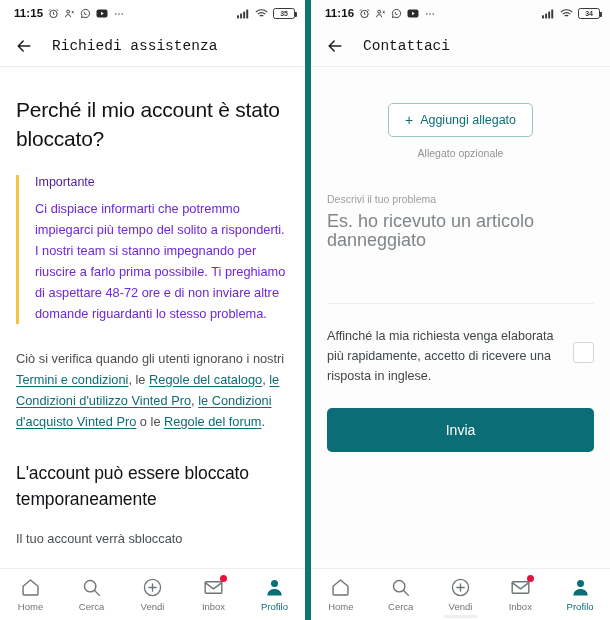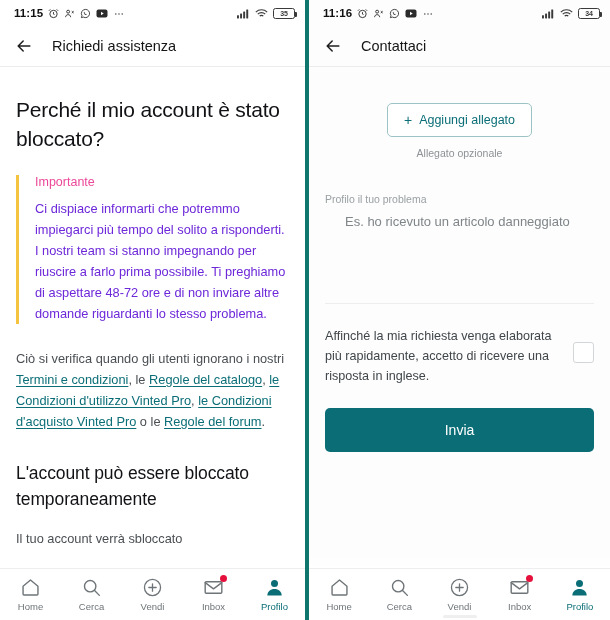--- a/index.html
+++ b/index.html
@@ -9,21 +9,21 @@
     font-family: "Liberation Sans", "DejaVu Sans", sans-serif;
     overflow: hidden;
   }
   .screens { display: flex; width: 610px; height: 620px; }
   .screen {
     width: 305px; height: 620px;
     position: relative;
     background: #ffffff;
     overflow: hidden;
   }
-  .screen.right { border-left: 4px solid #0f766e; background:#fdfdfd; }
+  .screen.right { border-left: 6px solid #0f766e; background:#fdfdfd; }
 
   
   .statusbar {
     height: 26px;
     display: flex; align-items: center;
     padding: 0 10px 0 14px;
     font-size: 11px; color: #1a1a1a;
     letter-spacing: .1px;
   }
   .status-left { display: flex; align-items: center; gap: 5px; }
@@ -42,39 +42,40 @@
     width:2px; height:5px; background:#3a3a3a; border-radius:0 1px 1px 0;
   }
   .battery span { font-size: 7px; font-weight: 700; color:#3a3a3a; letter-spacing: -.2px; }
 
   
   .appbar {
     height: 40px;
     display:flex; align-items:center;
     padding: 0 14px;
     gap: 18px;
+    font-family: Liberation Mono, monospace;
   }
   .back-arrow { width:20px; height:20px; color:#1f1f1f; cursor:pointer; }
   .appbar-title { font-size: 14.5px; color:#151515; }
 
   .divider-line { height:1px; background:#ececec; width:100%; }
 
   
   .content { padding: 0 16px; margin-top: 24px; }
   h1.page-h1 {
     font-size: 21px; line-height: 29px; font-weight: 400;
     color: #111215; margin-top: 28px; letter-spacing: -.2px;
   }
   .note {
     margin-top: 22px;
     border-left: 3px solid #f4c33f;
     padding: 0 0 0 16px;
   }
   .note-title {
-    font-size: 12.5px; color:#ec4899; margin-bottom: 9px;
+    font-size: 12.5px; color:#4c1d95; margin-bottom: 9px;
   }
   .note-body {
     font-size: 12.8px; line-height: 21px; color:#6d28d9;
   }
   p.body-text {
     margin-top: 24px;
     font-size: 12.8px; line-height: 21px; color:#4a4f53;
   }
   a.tlink {
     color: #0b6e77; text-decoration: underline;
@@ -115,21 +116,21 @@
     margin-top: 10px;
     font-size: 10.5px; color:#8e9295;
   }
   .field-block {
     margin-top: 34px;
   }
   .field-label {
     font-size: 10.5px; color:#9aa0a3; margin-bottom: 7px;
   }
   .field-placeholder {
-    font-size: 13px; color:#7f8588; line-height: 19px; margin-left: 20px;
+    font-size: 18px; color:#7f8588; line-height: 19px;
   }
   .field-area {
     min-height: 92px;
     border-bottom: 1px solid #ededed;
   }
   .consent-row {
     margin-top: 22px;
     display:flex; align-items: flex-start; gap: 14px;
   }
   .consent-text {
@@ -405,21 +406,21 @@
 
       <div class="attach-wrap">
         <button class="attach-btn">
           <span class="attach-plus">+</span>
           <span>Aggiungi allegato</span>
         </button>
         <div class="attach-hint">Allegato opzionale</div>
       </div>
 
       <div class="field-block">
-        <div class="field-label">Profilo il tuo problema</div>
+        <div class="field-label">Descrivi il tuo problema</div>
         <div class="field-area">
           <div class="field-placeholder">Es. ho ricevuto un articolo danneggiato</div>
         </div>
       </div>
 
       <div class="consent-row">
         <div class="consent-text">Affinché la mia richiesta venga elaborata più rapidamente, accetto di ricevere una risposta in inglese.</div>
         <div class="checkbox"></div>
       </div>
 

